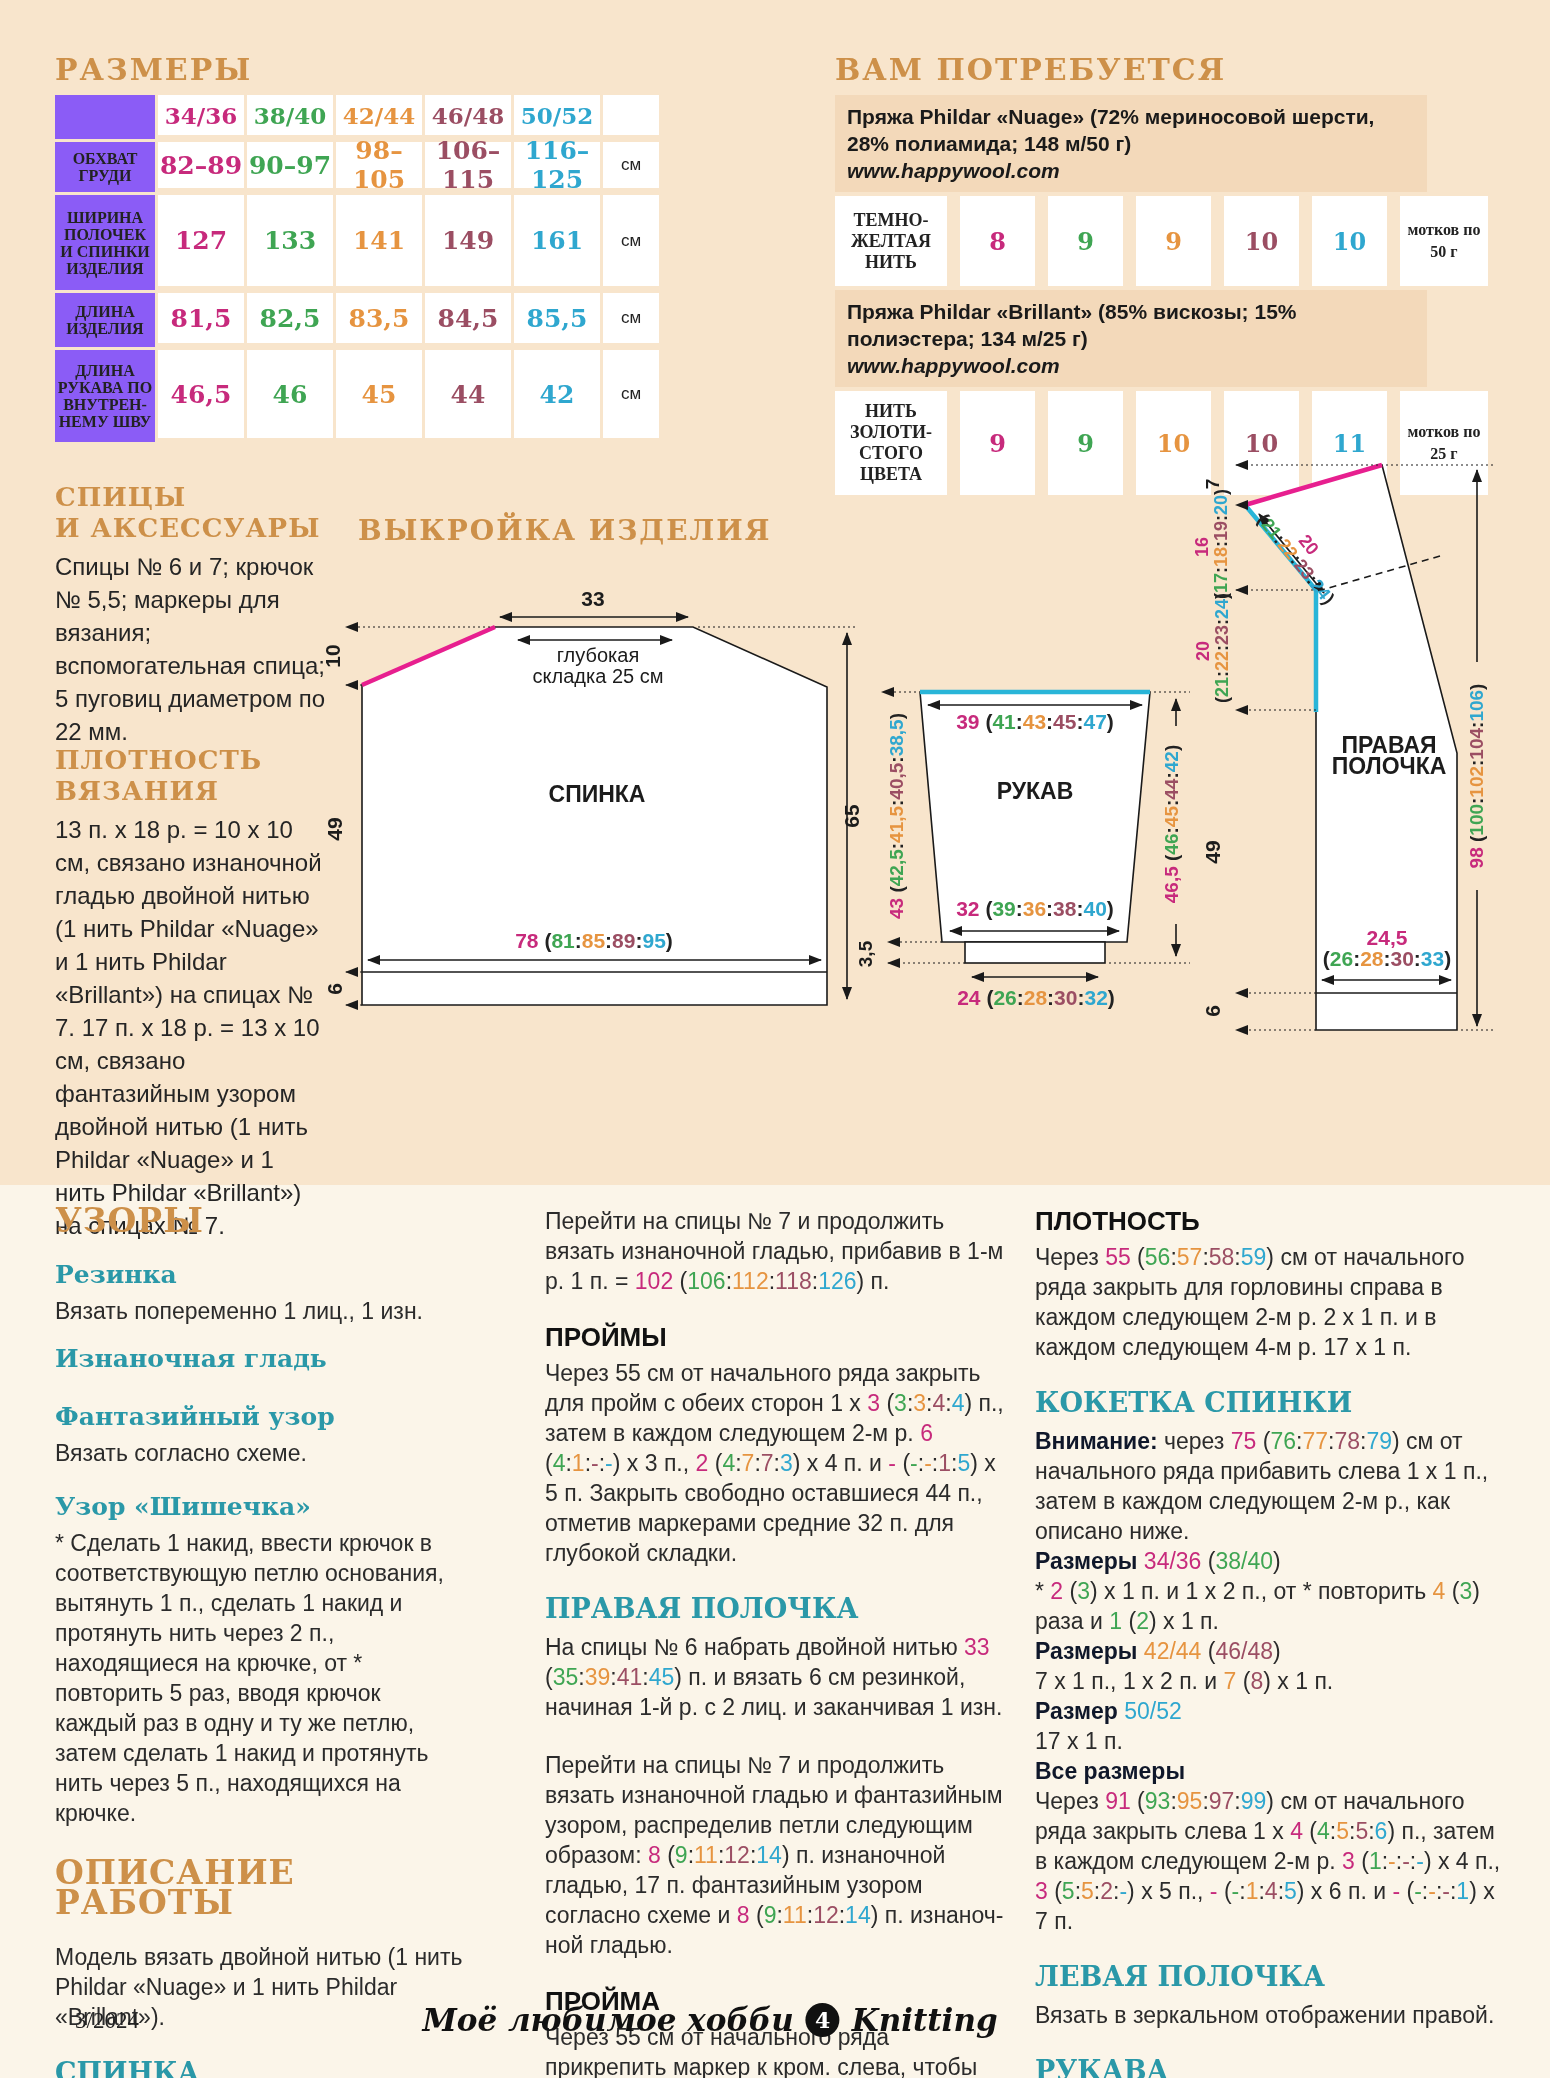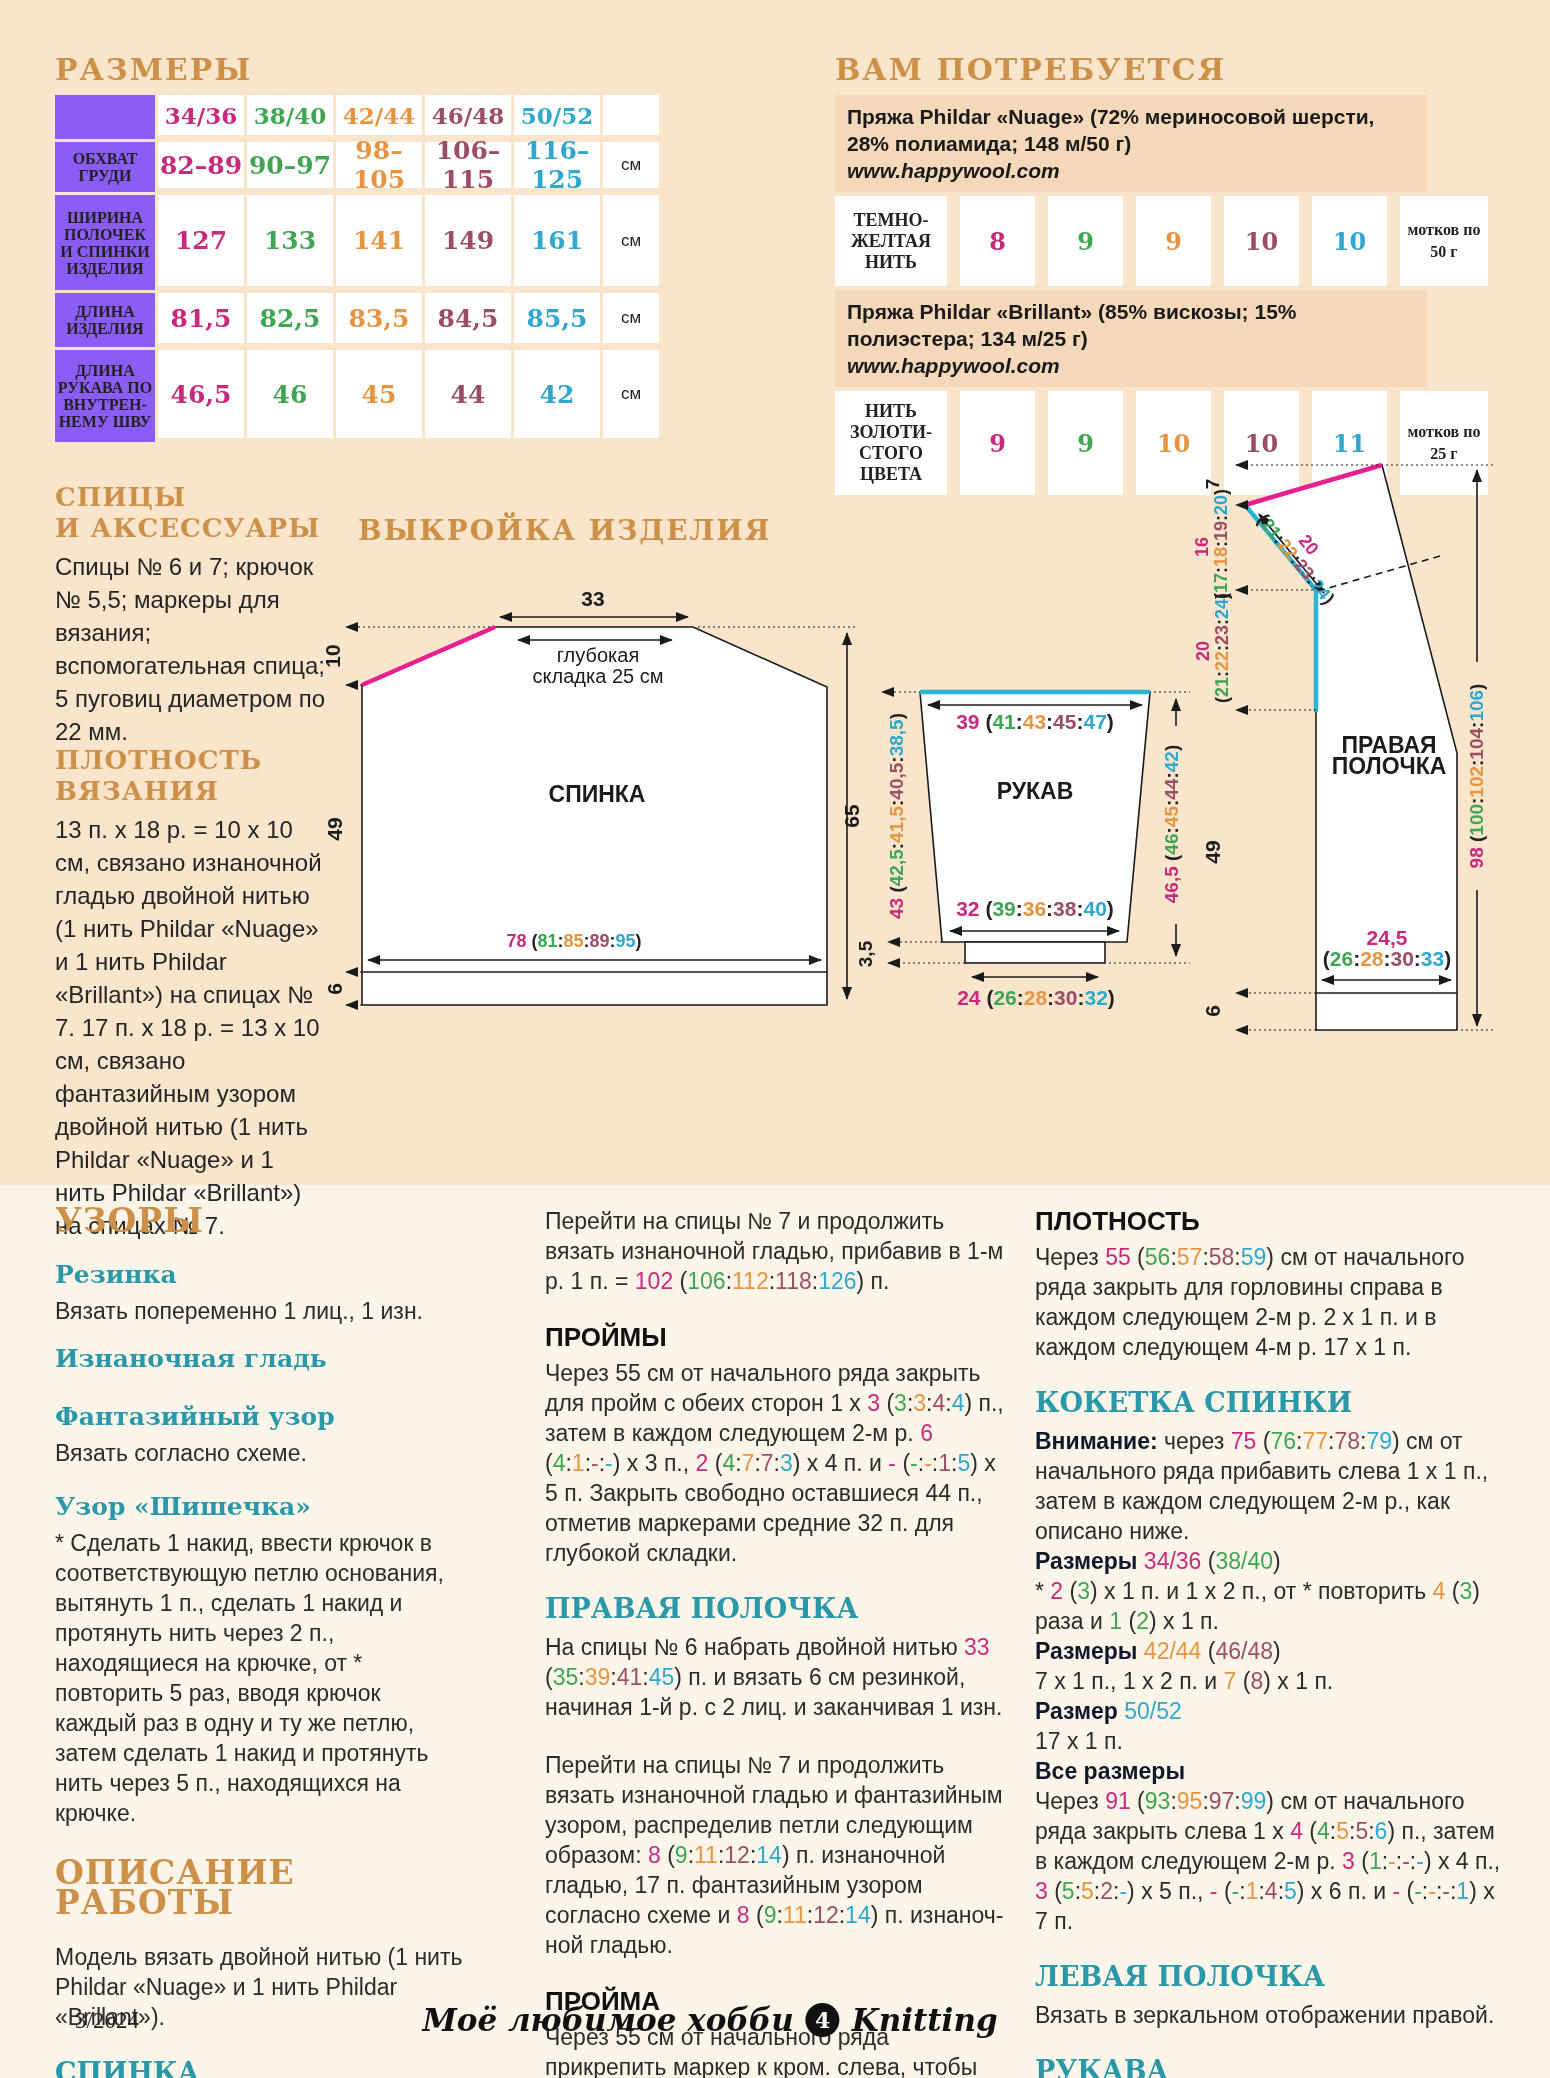--- a/index.html
+++ b/index.html
@@ -220,21 +220,21 @@
       <line class="dim" x1="1477" y1="890" x2="1477" y2="1026" marker-end="url(#mE)"></line>
     </g>
   </svg>
 
   <div class="dl" style="left:593px;top:599px;">33</div>
   <div class="dl wrap" style="left:598px;top:666px;font-weight:400;font-size:20px;">
     <span style="display:block;">глубокая</span>
     <span style="display:block;">складка 25 см</span>
   </div>
   <div class="dl" style="left:597px;top:794px;font-size:23px;">СПИНКА</div>
-  <div class="dl" style="left:574px;top:941px;font-size:18px;"><span class="sz0">78</span><span class="szk"> (</span><span class="sz1">81</span><span class="szk">:</span><span class="sz2">85</span><span class="szk">:</span><span class="sz3">89</span><span class="szk">:</span><span class="sz4">95</span><span class="szk">)</span></div>
+  <div class="dl" style="left:594px;top:941px;font-size:21px;"><span class="sz0">78</span><span class="szk"> (</span><span class="sz1">81</span><span class="szk">:</span><span class="sz2">85</span><span class="szk">:</span><span class="sz3">89</span><span class="szk">:</span><span class="sz4">95</span><span class="szk">)</span></div>
   <div class="dl rot" style="left:333px;top:656px;">10</div>
   <div class="dl rot" style="left:335px;top:829px;">49</div>
   <div class="dl rot" style="left:335px;top:989px;">6</div>
   <div class="dl rot" style="left:852px;top:816px;">65</div>
 
   <div class="dl" style="left:1035px;top:722px;"><span class="sz0">39</span><span class="szk"> (</span><span class="sz1">41</span><span class="szk">:</span><span class="sz2">43</span><span class="szk">:</span><span class="sz3">45</span><span class="szk">:</span><span class="sz4">47</span><span class="szk">)</span></div>
   <div class="dl" style="left:1035px;top:791px;font-size:23px;">РУКАВ</div>
   <div class="dl" style="left:1035px;top:909px;"><span class="sz0">32</span><span class="szk"> (</span><span class="sz1">39</span><span class="szk">:</span><span class="sz2">36</span><span class="szk">:</span><span class="sz3">38</span><span class="szk">:</span><span class="sz4">40</span><span class="szk">)</span></div>
   <div class="dl" style="left:1036px;top:998px;"><span class="sz0">24</span><span class="szk"> (</span><span class="sz1">26</span><span class="szk">:</span><span class="sz2">28</span><span class="szk">:</span><span class="sz3">30</span><span class="szk">:</span><span class="sz4">32</span><span class="szk">)</span></div>
   <div class="dl rot small" style="left:866px;top:954px;">3,5</div>

